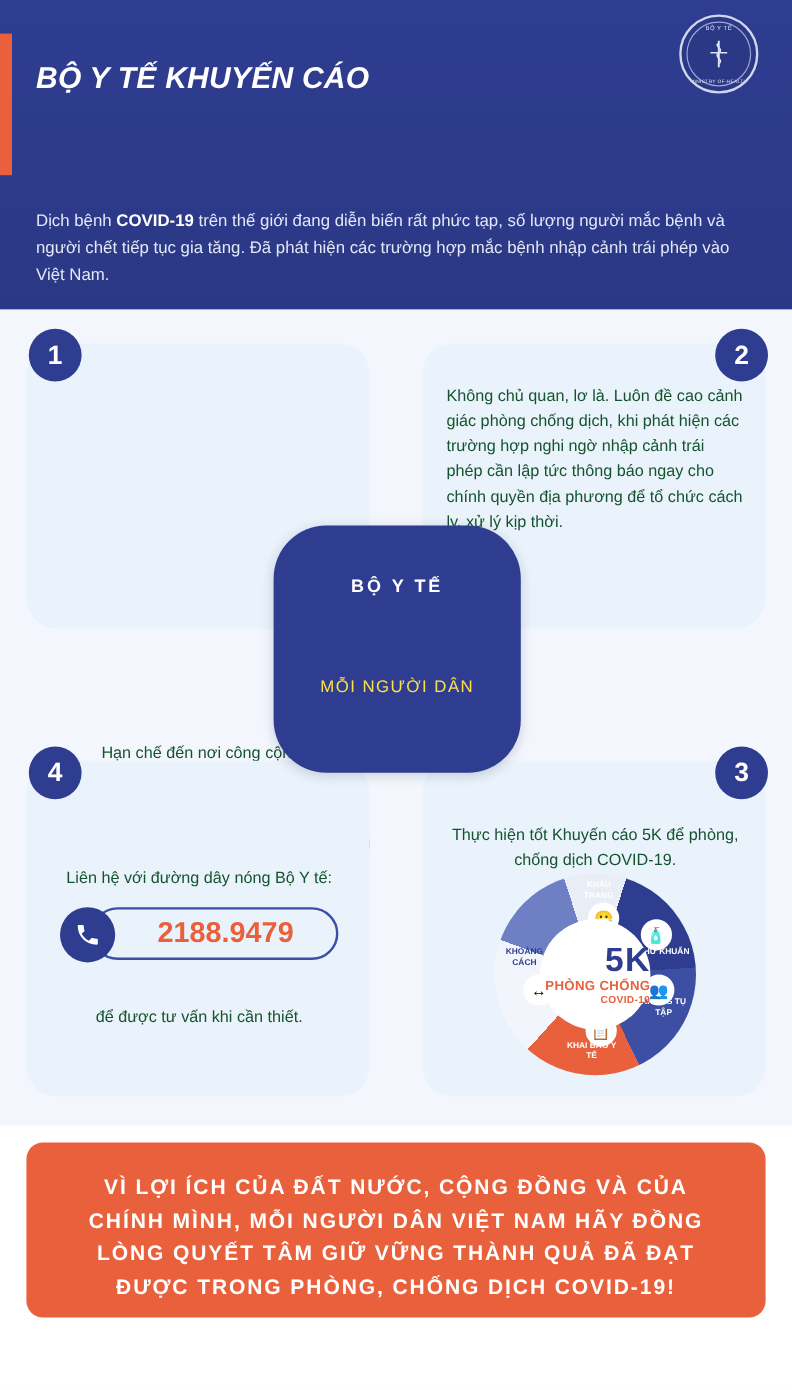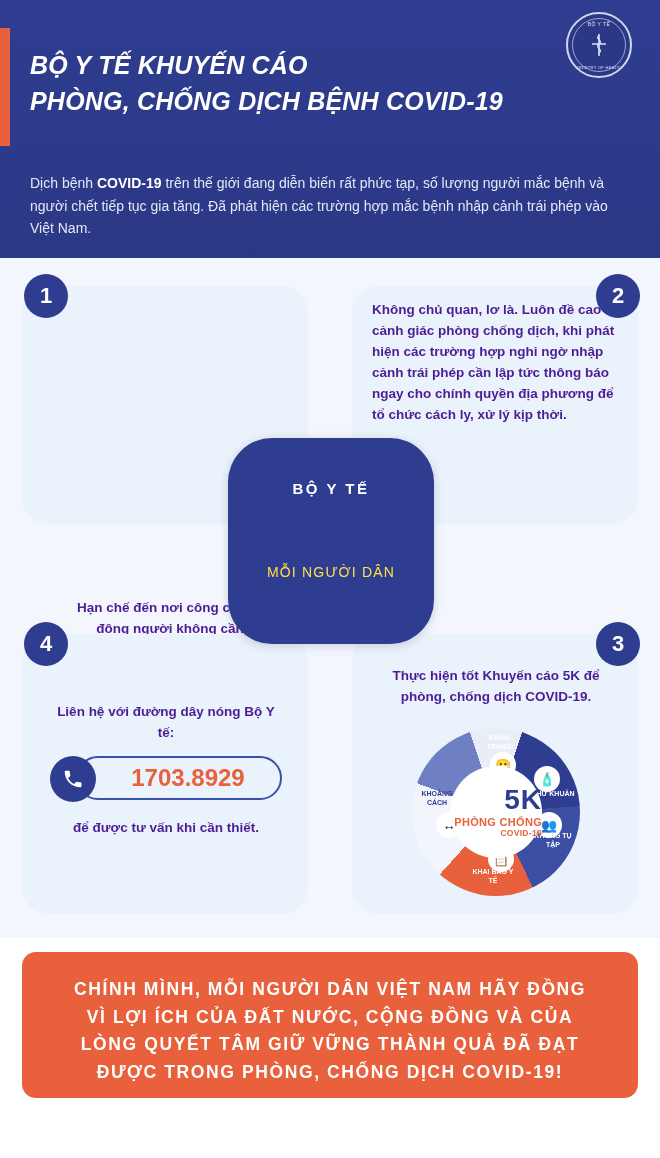--- a/index.html
+++ b/index.html
@@ -134,25 +134,26 @@
     align-items: center;
     justify-content: center;
   }
   .badge.b1 { left: 24px;  top: 274px; }
   .badge.b2 { left: 596px; top: 274px; }
   .badge.b4 { left: 24px;  top: 622px; }
   .badge.b3 { left: 596px; top: 622px; }
 
   .card-text {
     position: absolute;
-    color: #4c1d95;
+    color: #14532d;
     font-size: 13.5px;
     line-height: 1.55;
     text-align: center;
-    font-weight: bold;
+    font-weight: normal;
+    margin-top: 20px;
   }
   .t1 { left: 52px;  top: 312px; width: 228px; }
   .t2 { left: 372px; top: 300px; width: 248px; text-align: left; }
   .t4 { left: 52px;  top: 702px; width: 228px; }
   .t4b { left: 52px; top: 818px; width: 228px; }
   .t3 { left: 372px; top: 666px; width: 248px; }
 
   
   .center-card {
     position: absolute;
@@ -362,21 +363,20 @@
 </head>
 <body>
 
 <div class="page">
 
   <div class="header">
     <div class="header-accent"></div>
 
     <div class="header-title">
       <span class="l1">BỘ Y TẾ KHUYẾN CÁO</span>
-      <span class="l2">PHÒNG, CHỐNG DỊCH BỆNH COVID-19</span>
     </div>
 
     <div class="header-sub"><span>Dịch bệnh </span><b>COVID-19</b><span> trên thế giới đang diễn biến rất phức tạp, số lượng người mắc bệnh và người chết tiếp tục gia tăng. Đã phát hiện các trường hợp mắc bệnh nhập cảnh trái phép vào Việt Nam.</span></div>
 
     <div class="moh-logo">
       <div class="ring"></div>
       <div class="top-text">BỘ Y TẾ</div>
       <svg class="serp" viewBox="0 0 26 26">
         <path d="M13 2 L13 24" stroke="#dde3f5" stroke-width="1.6" fill="none"></path>
         <path d="M13 4 C8 6 18 9 13 12 C8 15 18 18 13 21" stroke="#dde3f5" stroke-width="1.3" fill="none"></path>
@@ -423,21 +423,21 @@
   <div class="card c2">
     
   </div>
   <div class="card-text t2">Không chủ quan, lơ là. Luôn đề cao cảnh giác phòng chống dịch, khi phát hiện các trường hợp nghi ngờ nhập cảnh trái phép cần lập tức thông báo ngay cho chính quyền địa phương để tổ chức cách ly, xử lý kịp thời.</div>
   <div class="badge b2">2</div>
 
   <div class="card c4"></div>
   <div class="card-text t4">Liên hệ với đường dây nóng Bộ Y tế:</div>
 
   <div class="phone-row">
-    <div class="phone-pill">1703.8929</div>
+    <div class="phone-pill">2188.9479</div>
     <div class="phone-circle">
       <svg width="22" height="22" viewBox="0 0 24 24">
         <path d="M6.6 10.8c1.4 2.8 3.8 5.2 6.6 6.6l2.2-2.2c.3-.3.7-.4 1.1-.2 1.2.4 2.5.6 3.8.6.6 0 1 .4 1 1V20c0 .6-.4 1-1 1C10.6 21 3 13.4 3 4c0-.6.4-1 1-1h3.5c.6 0 1 .4 1 1 0 1.3.2 2.6.6 3.8.1.4 0 .8-.2 1.1l-2.3 1.9z" fill="#ffffff"></path>
       </svg>
     </div>
   </div>
 
   <div class="card-text t4b">để được tư vấn khi cần thiết.</div>
   <div class="badge b4">4</div>
 
@@ -467,20 +467,20 @@
     </div>
   </div>
 
   <div class="center-card">
     <div class="cc1">BỘ Y TẾ</div>
     <div class="cc3">MỖI NGƯỜI DÂN</div>
   </div>
 
   <div class="footer">
     <div class="footer-text">
+      <span>VÌ LỢI ÍCH CỦA ĐẤT NƯỚC, CỘNG ĐỒNG VÀ CỦA</span>
       <span>CHÍNH MÌNH, MỖI NGƯỜI DÂN VIỆT NAM HÃY ĐỒNG</span>
-      <span>VÌ LỢI ÍCH CỦA ĐẤT NƯỚC, CỘNG ĐỒNG VÀ CỦA</span>
       <span>LÒNG QUYẾT TÂM GIỮ VỮNG THÀNH QUẢ ĐÃ ĐẠT</span>
       <span>ĐƯỢC TRONG PHÒNG, CHỐNG DỊCH COVID-19!</span>
     </div>
   </div>
 
 </div>
 
 </body></html>

